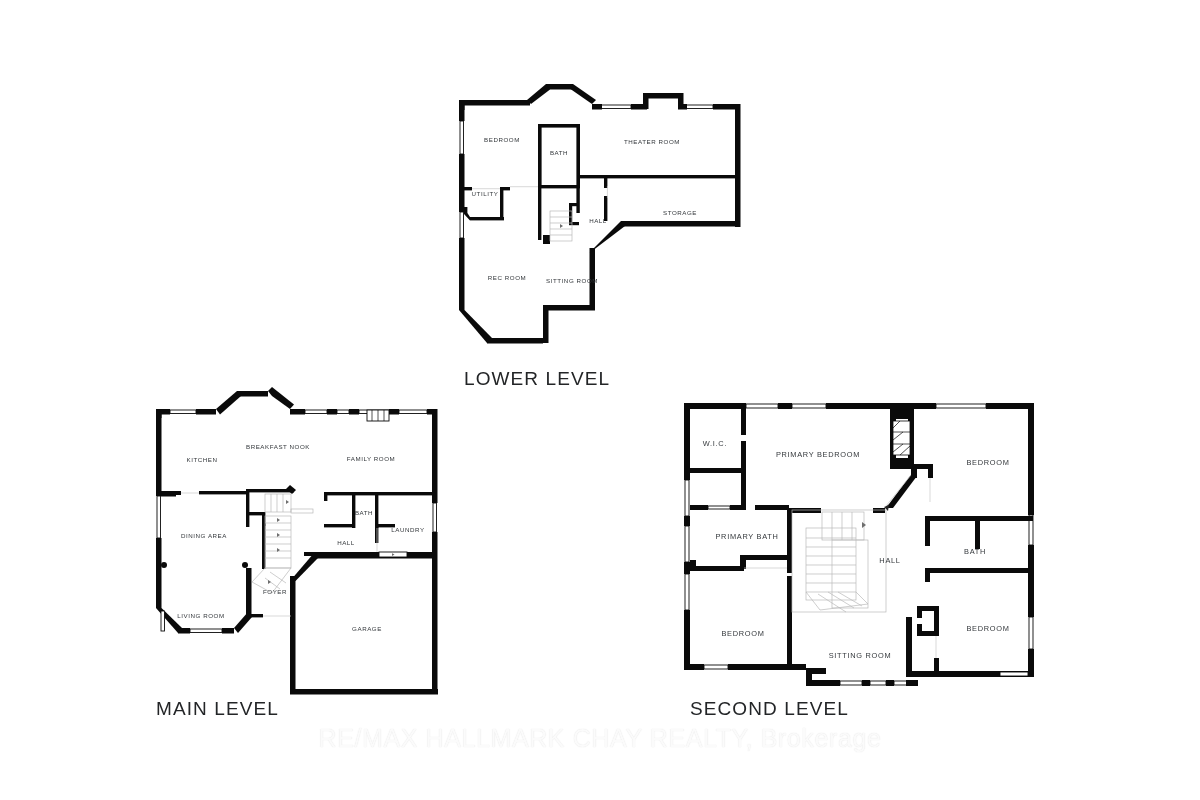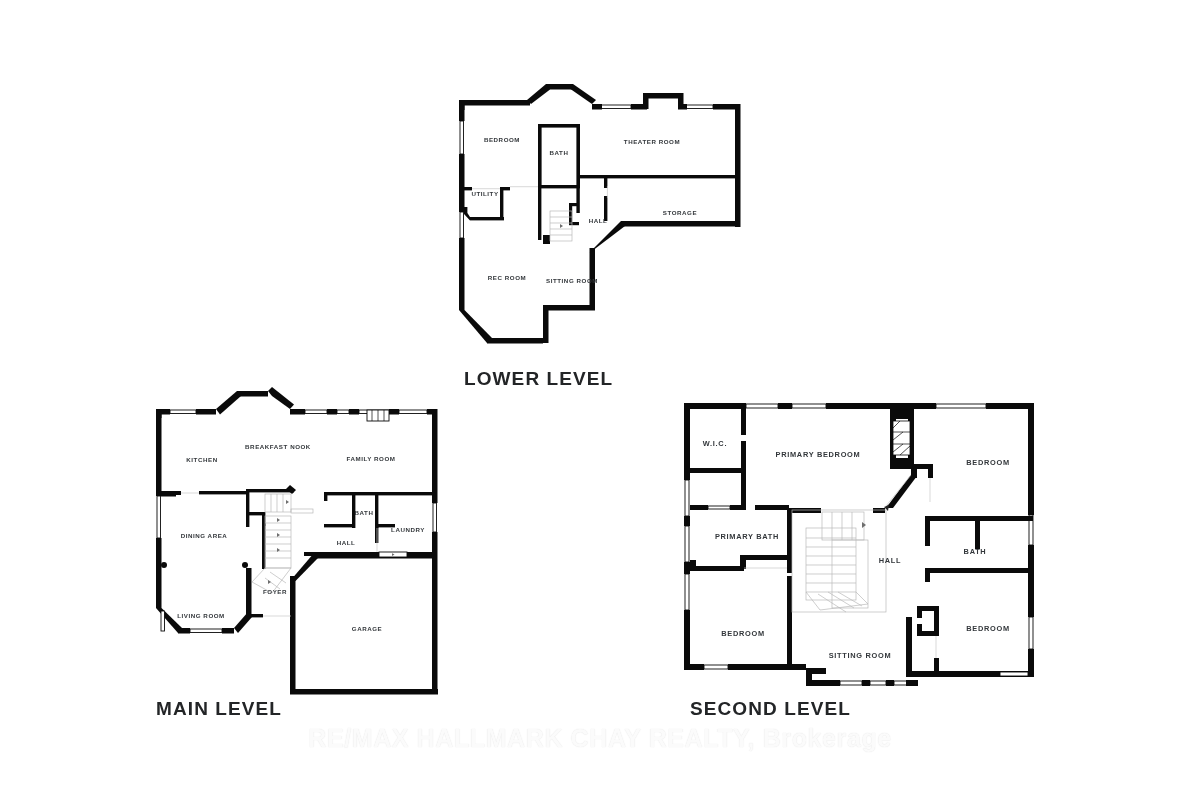--- a/index.html
+++ b/index.html
@@ -14,21 +14,20 @@
     font-family: "Liberation Sans", sans-serif;
     color: #1a1a1a;
     position: relative;
     overflow: hidden;
   }
   #plan-root {
     position: absolute;
     left: 0; top: 0;
     width: 1200px;
     height: 800px;
-    font-weight: bold;
   }
   svg.plan-svg {
     position: absolute;
     left: 0; top: 0;
     width: 1200px;
     height: 800px;
   }
   .room-label {
     font-family: "Liberation Sans", sans-serif;
     font-size: 6.2px;

